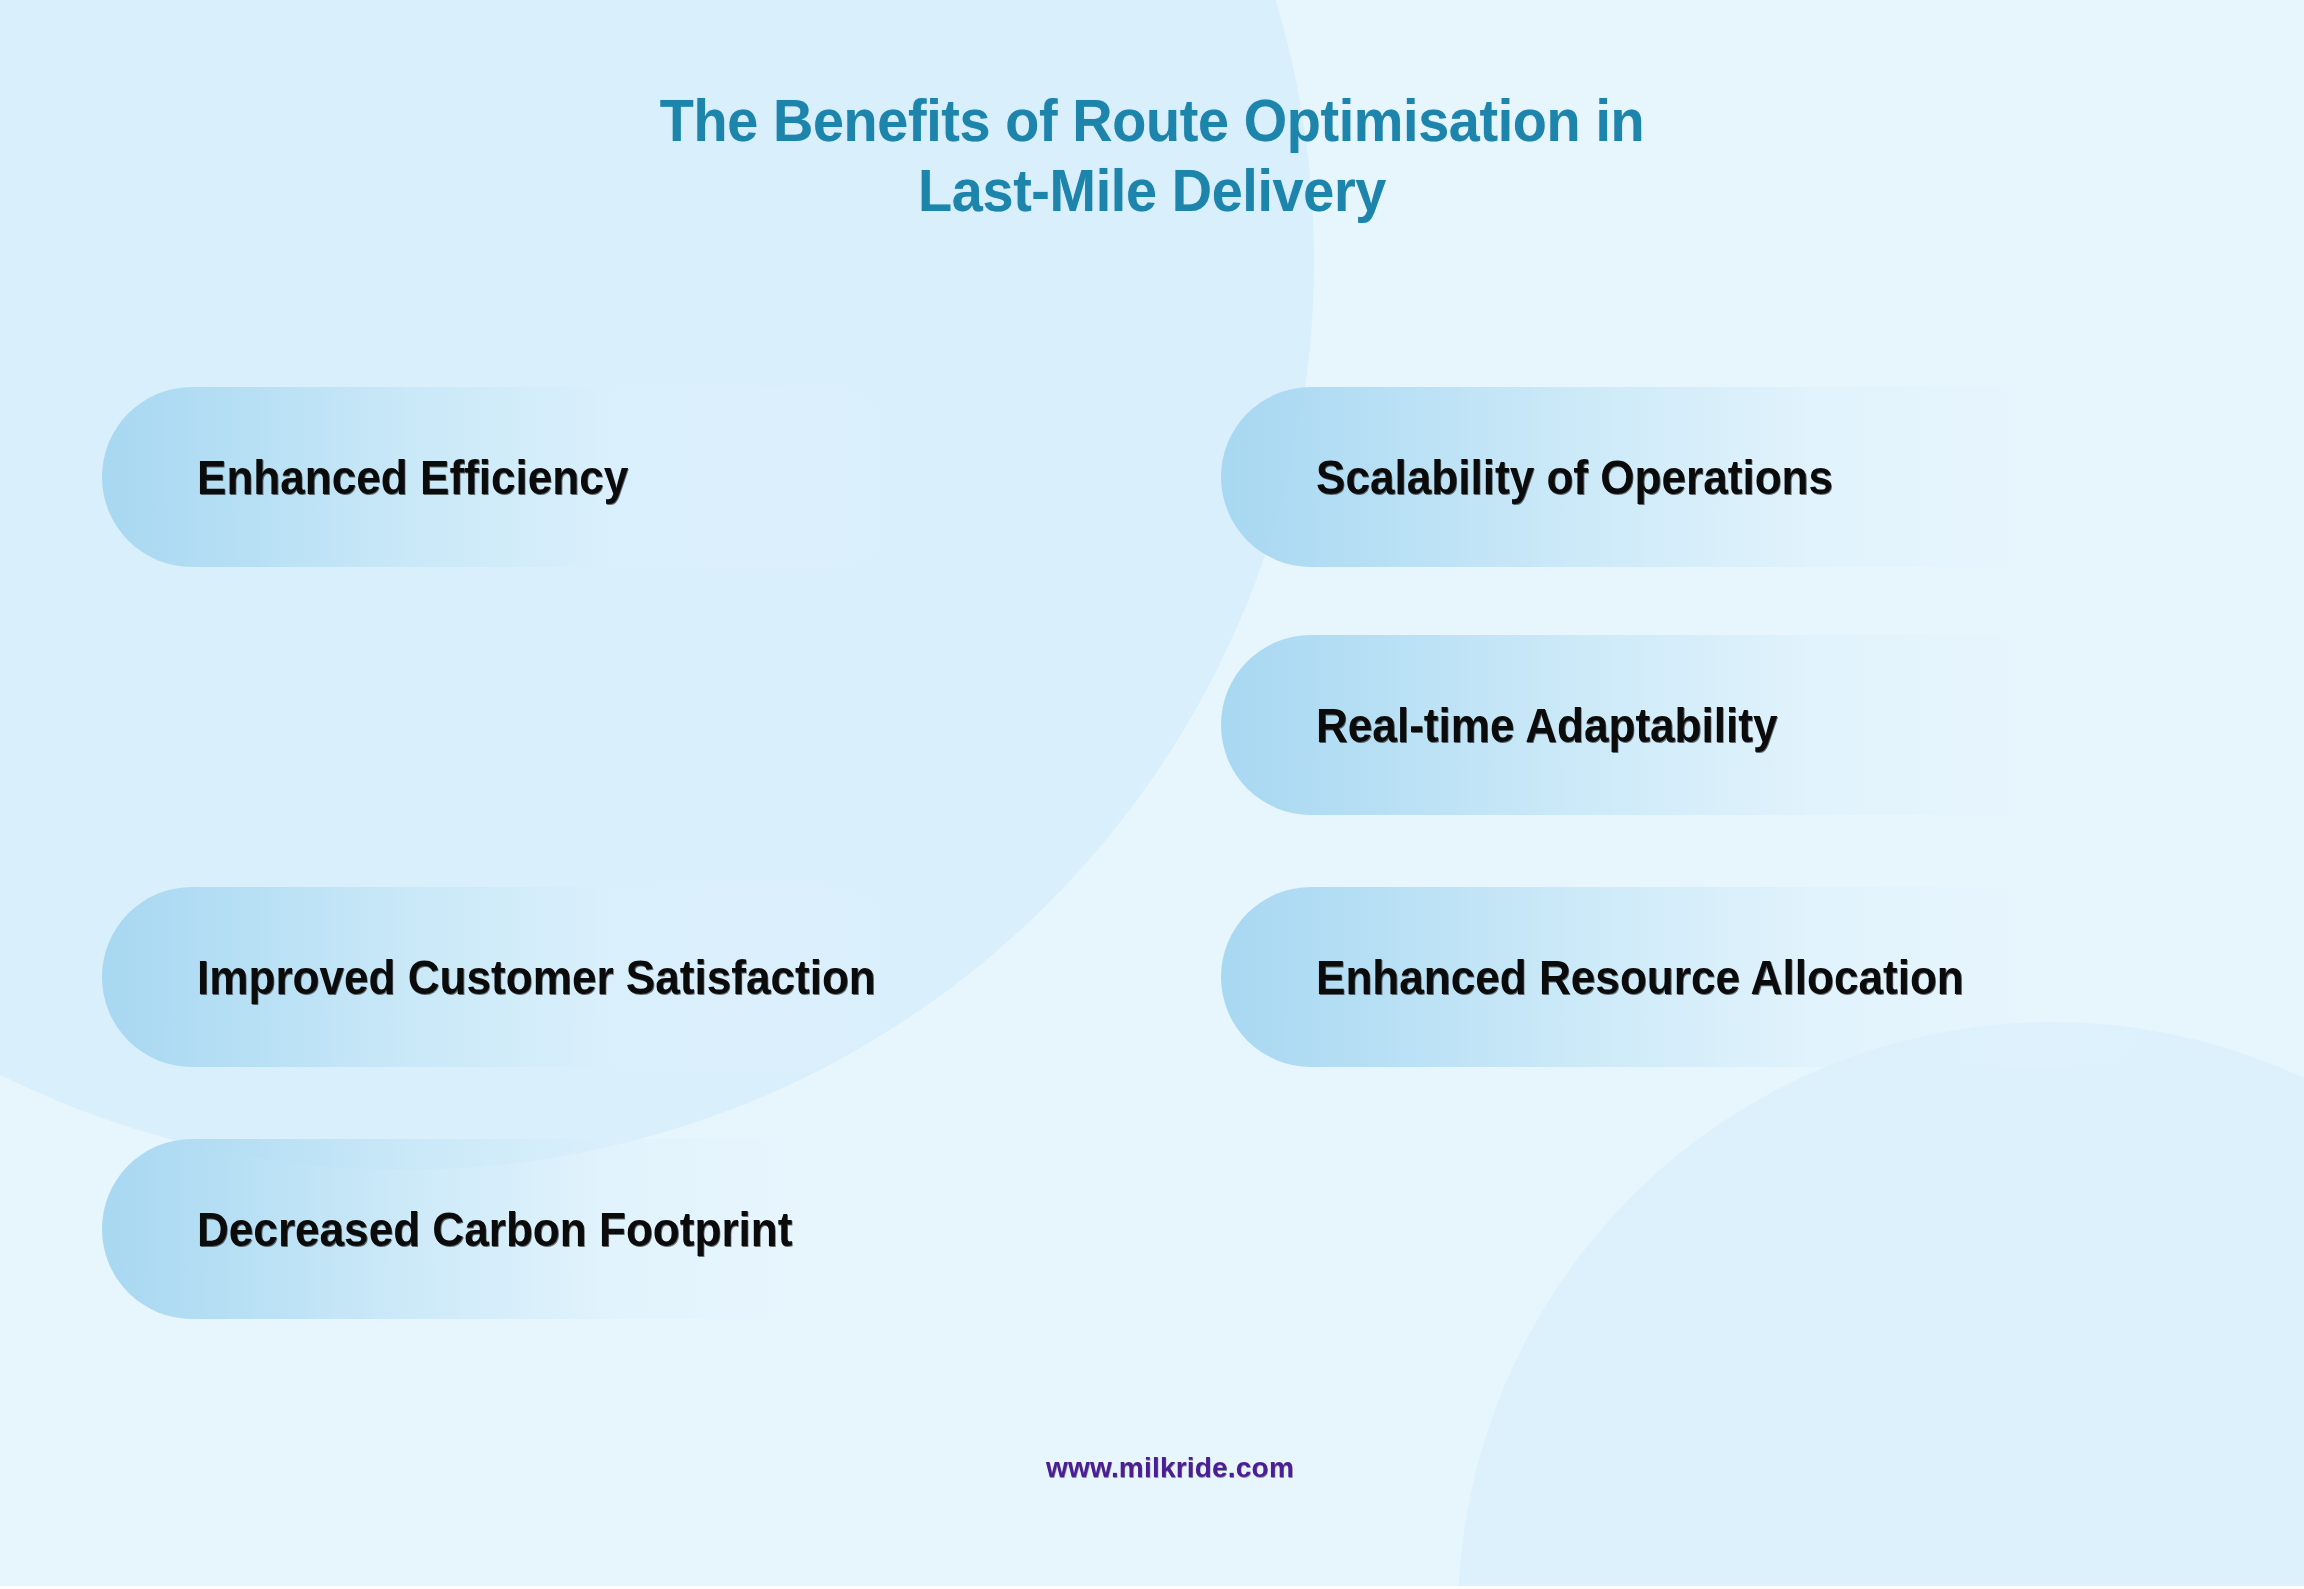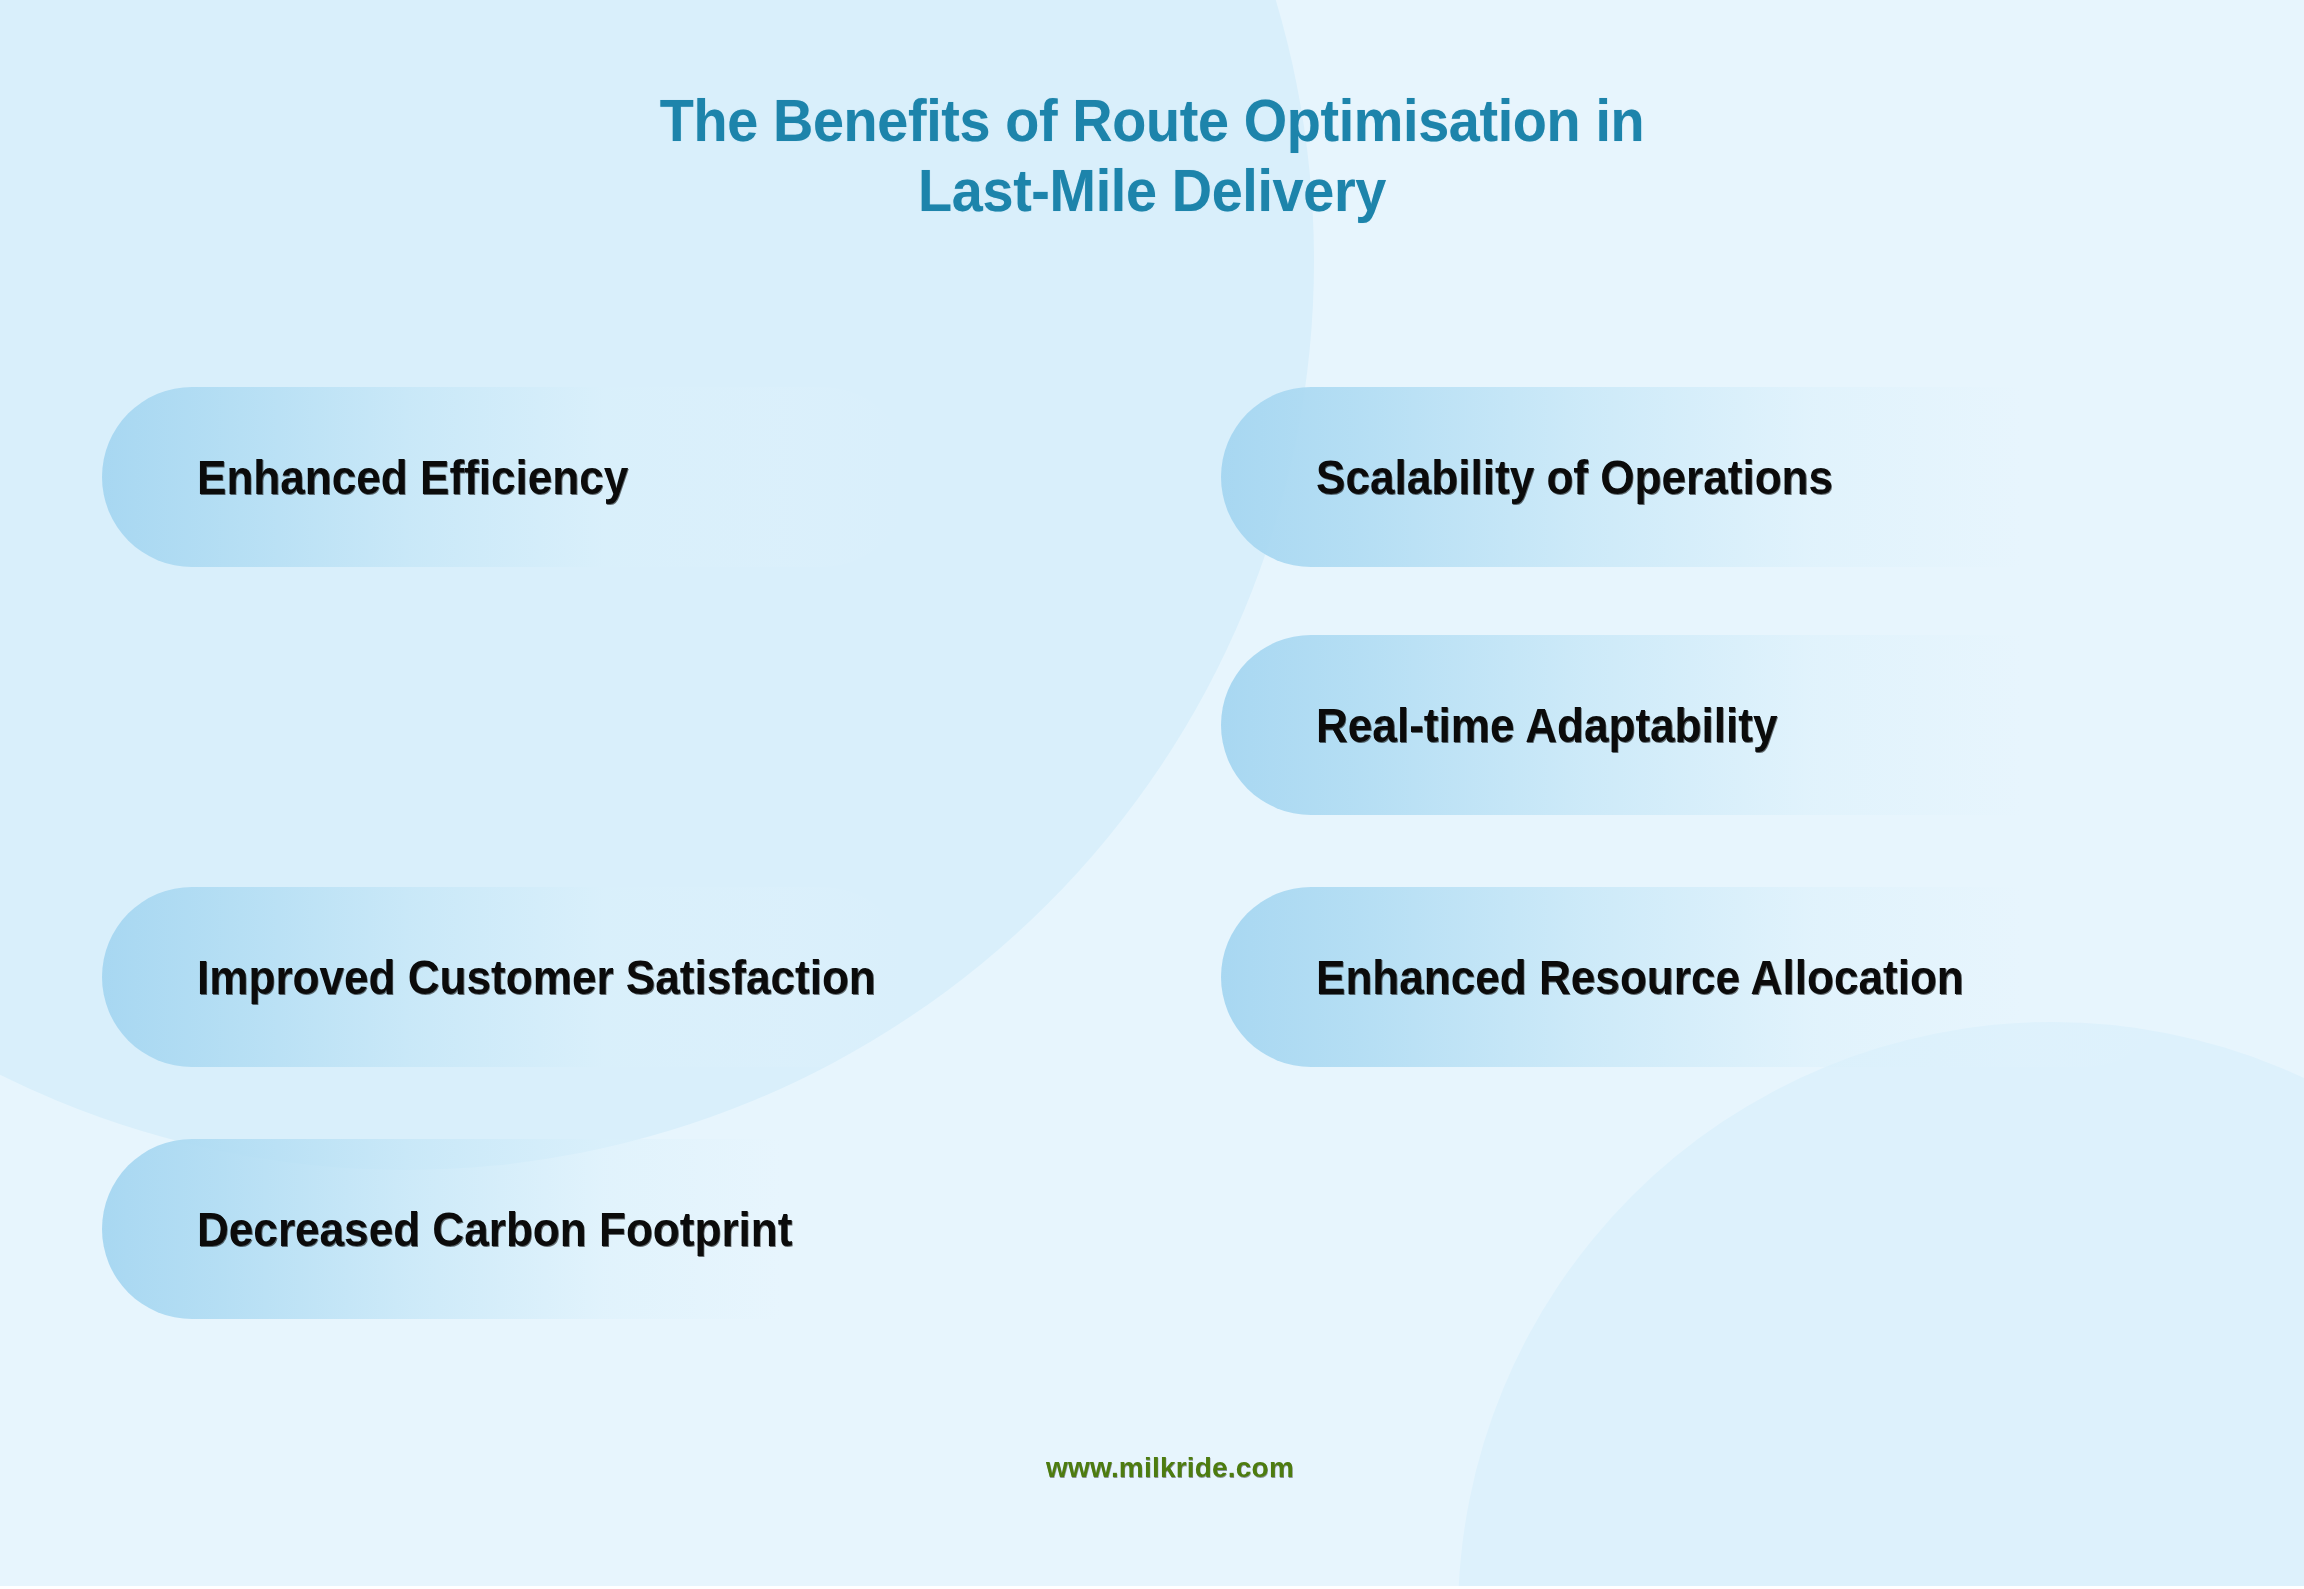--- a/index.html
+++ b/index.html
@@ -132,21 +132,21 @@
     left: 0;
     right: 0;
     top: 1452px;
     text-align: center;
     z-index: 3;
   }
 
   .footer-url {
     font-size: 28px;
     font-weight: 700;
-    color: #4d7c0f;
+    color: #4c1d95;
     letter-spacing: 0.2px;
     font-family: "Liberation Sans", "DejaVu Sans", sans-serif;
     text-shadow: 0.5px 0.5px 0 rgba(0,0,0,0.4);
     margin-left: 36px;
   }
 </style>
 </head>
 <body>
 
 <div class="poster">

